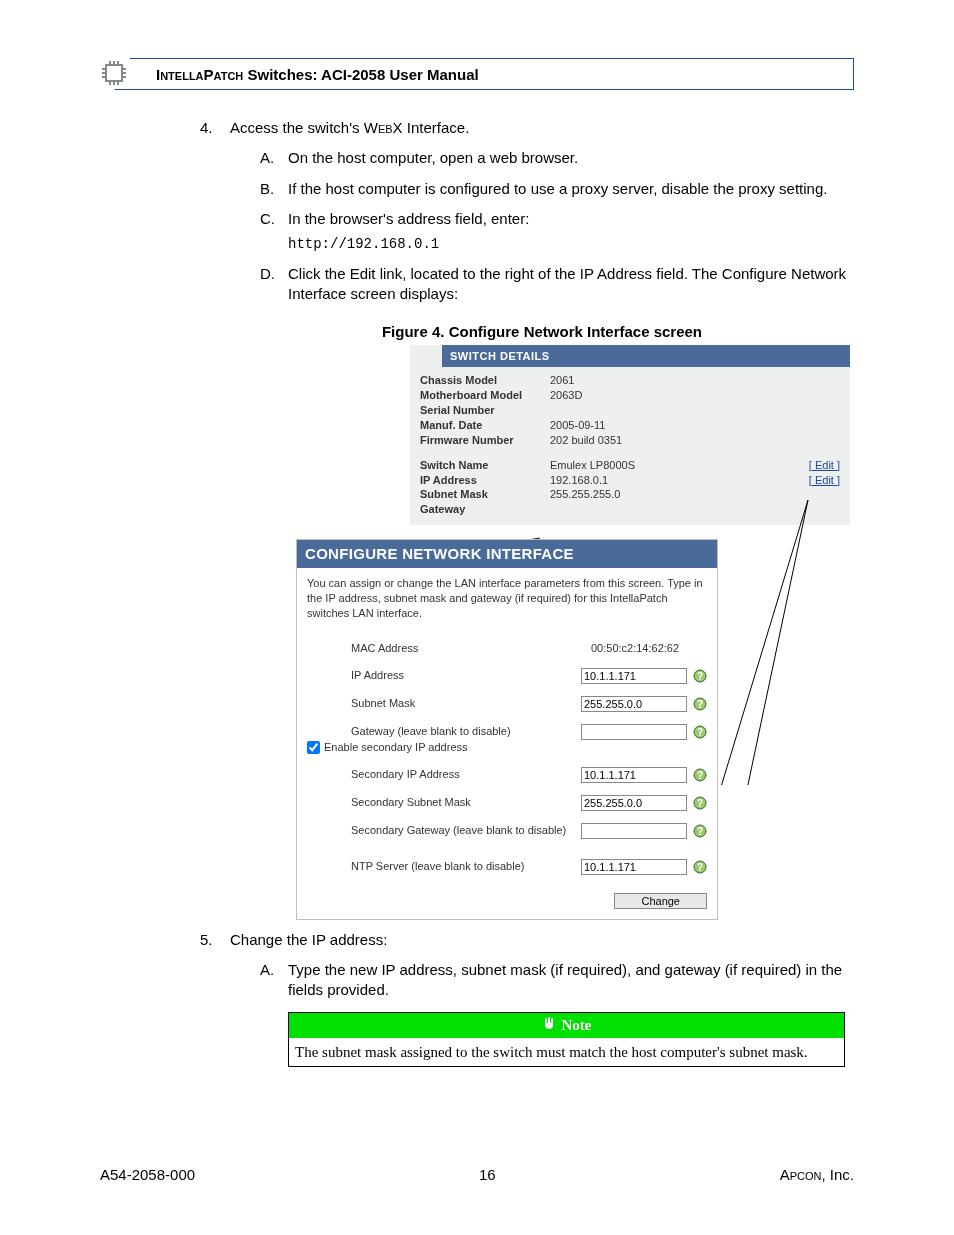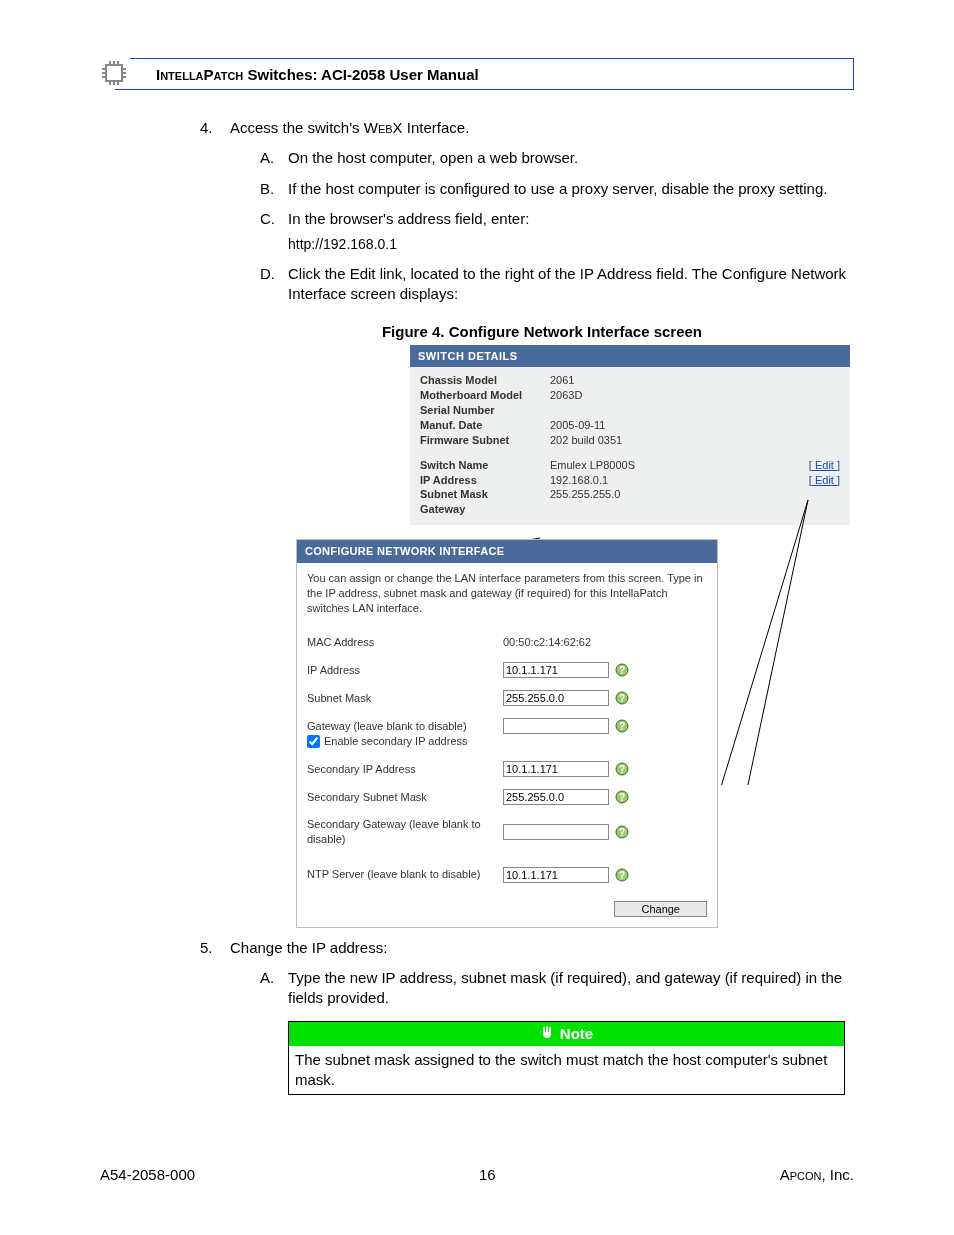--- a/index.html
+++ b/index.html
@@ -44,40 +44,41 @@
   line-height: 1.35;
   margin-top: 28px;
   margin-left: 100px; 
 }
 .ol-item { display:flex; margin-bottom: 6px; }
 .ol-item .num { width: 30px; flex:none; }
 .ol-item .body { flex:1; }
 .sub-item { display:flex; margin-top: 10px; margin-left: 30px; }
 .sub-item .let { width: 28px; flex:none; }
 .sub-item .body { flex:1; }
-.mono { font-family: Liberation Sans, sans-serif; font-size:14px; margin-left:58px; margin-top:6px; }
+.mono { font-family: Liberation Mono, monospace; font-size:14px; margin-left:58px; margin-top:6px; }
 .fig-caption { font-weight:bold; text-align:center; margin-top:18px; font-size:15px; }
 
 
 .sd-panel {
   position: relative;
   margin: 2px 0 0 180px;
   width: 440px;
   background: #eef0f0;
   font-family: Verdana, Arial, sans-serif;
   font-size: 11px;
   color: #333;
 }
 .sd-headbar {
   background: #4a6a9a;
   color: #fff;
   font-weight: bold;
   font-size: 11px;
   padding: 4px 8px;
   letter-spacing: 0.5px;
+  margin-left: 32px;
 }
 .sd-body { padding: 6px 10px 8px 10px; }
 .sd-row { display:flex; }
 .sd-row .lab { width: 130px; font-weight: bold; }
 .sd-row .val { flex:1; }
 .sd-row .edit { color:#1a4aa8;text-decoration:underline; }
 .sd-spacer { height:10px; }
 
 
 .cni-panel {
@@ -87,27 +88,27 @@
   border: 1px solid #bfbfbf;
   background: #fff;
   font-family: Verdana, Arial, sans-serif;
   font-size: 11px;
   color: #333;
 }
 .cni-headbar {
   background: #4a6a9a;
   color: #fff;
   font-weight: bold;
-  font-size: 11px;
+  font-size: 15px;
   padding: 4px 8px;
   letter-spacing: 0.3px;
 }
 .cni-body { padding: 8px 10px 10px 10px; }
 .cni-row { display:flex; align-items:center; margin-top:12px; }
-.cni-row .lab { width: 196px; }
+.cni-row .lab { width: 240px; margin-left: 44px; }
 .cni-row .val { flex:1; display:flex; align-items:center; gap:6px; }
 .cni-row input[type=text] {
   width: 100px;
   font-family: Verdana, Arial, sans-serif;
   font-size: 11px;
   border: 1px solid #888;
   padding: 1px 2px;
   background:#fff;
 }
 .help-ico {
@@ -125,20 +126,21 @@
 }
 
 
 .callouts { position:absolute; pointer-events:none; }
 
 
 .note-box {
   margin: 12px 0 0 58px;
   width: 555px;
   border: 1px solid #000;
+  font-family: Liberation Serif, serif;
 }
 .note-head {
   background: #00e000;
   color: #fff;
   font-weight: bold;
   text-align: center;
   padding: 2px 0;
   font-size: 15px;
   display:flex;
   align-items:center;
@@ -232,21 +234,21 @@
               </div>
             <div class="sd-row">
                 <div class="lab">Serial Number</div>
                 <div class="val"></div>
               </div>
             <div class="sd-row">
                 <div class="lab">Manuf. Date</div>
                 <div class="val">2005-09-11</div>
               </div>
             <div class="sd-row">
-                <div class="lab">Firmware Subnet</div>
+                <div class="lab">Firmware Number</div>
                 <div class="val">202 build 0351</div>
               </div>
             <div class="sd-spacer"></div>
             <div class="sd-row">
                 <div class="lab">Switch Name</div>
                 <div class="val">Emulex LP8000S</div>
                 <div class="edit">[ Edit ]</div>
               </div>
             <div class="sd-row">
                 <div class="lab">IP Address</div>

